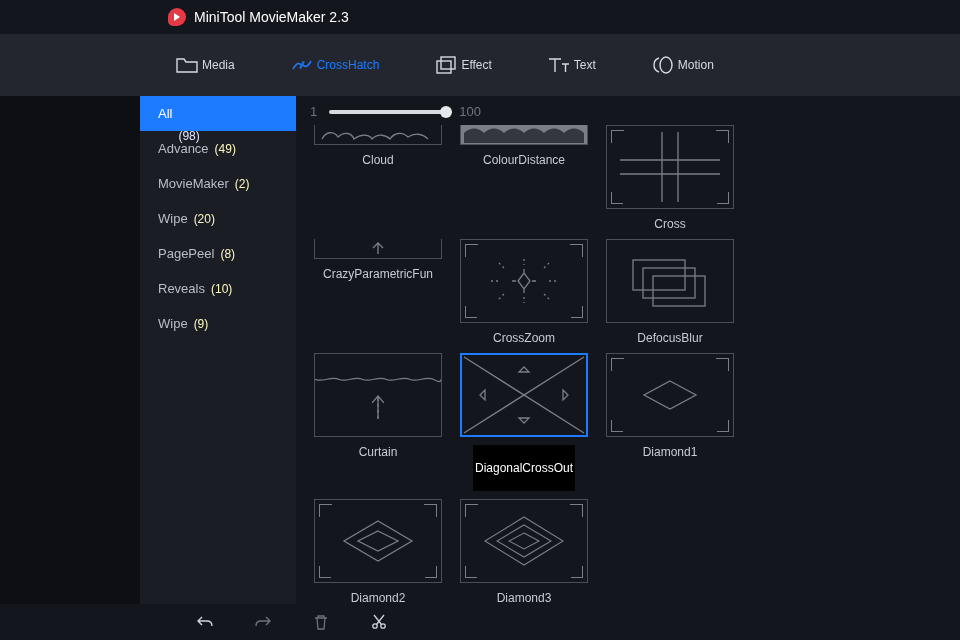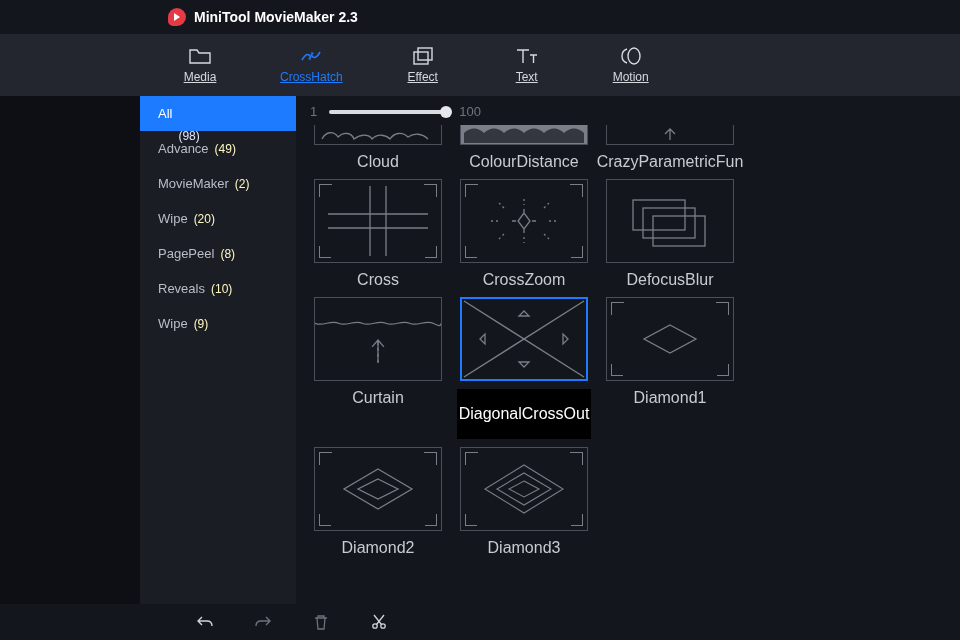--- a/index.html
+++ b/index.html
@@ -27,35 +27,34 @@
     margin-right: 8px;
   }
   .logo-icon::after {
     content: "";
     position: absolute;
     left: 6px; top: 5px;
     border-left: 6px solid #fff;
     border-top: 4px solid transparent;
     border-bottom: 4px solid transparent;
   }
-  .app-title { color: #fff; font-weight: 700; font-size: 14px; }
+  .app-title { color: #fff; font-weight: 400; font-size: 14px; }
 
   .toolbar {
     height: 62px;
     background: #23262f;
     display: flex;
     align-items: center;
     padding-left: 176px;
     gap: 56px;
   }
   .tool-item {
-    display: flex; flex-direction: column; align-items: center;
+    display: flex; align-items: center;
     color: #d6d9de; gap: 4px; cursor: pointer;
     min-width: 48px;
-    text-decoration: underline;
   }
   .tool-item.active { color: #1d7bff; }
   .tool-icon { width: 22px; height: 20px; display: flex; align-items: center; justify-content: center; }
   .tool-label { font-size: 12px; }
 
   .body {
     display: flex;
     height: 508px;
   }
   .sidebar {
@@ -114,21 +113,21 @@
   .thumb {
     width: 128px; height: 84px;
     border: 1px solid #4a4f59;
     background: #14161d;
     position: relative;
     display: flex; align-items: center; justify-content: center;
   }
   .thumb.sel { border: 2px solid #1d7bff; }
   .thumb.short { height: 20px; border-top: none; }
   .thumb.gray { background: #7a7e86; }
-  .thumb-label { margin-top: 8px; color: #c7cbd2; font-size: 16px; text-align:left; }
+  .thumb-label { margin-top: 8px; color: #c7cbd2; font-size: 12px; text-align:left; }
   .thumb-label.sel { background: #000000; color: #fff; padding: 16px 2px; }
 
   
   .corners::before, .corners::after,
   .corners .c3, .corners .c4 {
     content:""; position:absolute; width:12px; height:12px;
     border:1px solid #7a7e86;
   }
   .corners::before { top:4px; left:4px; border-right:none; border-bottom:none; }
   .corners::after  { top:4px; right:4px; border-left:none; border-bottom:none; }
@@ -255,37 +254,37 @@
       </div>
       <div class="thumb-cell">
         <div class="thumb short gray">
           <svg width="120" height="16" viewBox="0 0 120 16" fill="#34373f">
               <path d="M0 16V6c6-6 14-6 20 0 6-6 14-6 20 0 6-6 14-6 20 0 6-6 14-6 20 0 6-6 14-6 20 0 6-6 14-6 20 0v10z"></path>
             </svg>
         </div>
         <div class="thumb-label">ColourDistance</div>
       </div>
       <div class="thumb-cell">
+        <div class="thumb corners">
+          <span class="c3"></span>
+            <span class="c4"></span>
+          <svg width="100" height="70" viewBox="0 0 100 70" stroke="#7a7e86" fill="none" stroke-width="1.3">
+            <path d="M0 28h100M0 42h100M42 0v70M58 0v70"></path>
+          </svg>
+        </div>
+        <div class="thumb-label">Cross</div>
+      </div>
+
+      <div class="thumb-cell">
         <div class="thumb short">
           <svg width="30" height="14" viewBox="0 0 30 14" stroke="#7a7e86" fill="none" stroke-width="1.3">
               <path d="M15 12V2M10 6l5-5 5 5"></path>
             </svg>
         </div>
         <div class="thumb-label">CrazyParametricFun</div>
-      </div>
-
-      <div class="thumb-cell">
-        <div class="thumb corners">
-          <span class="c3"></span>
-            <span class="c4"></span>
-          <svg width="100" height="70" viewBox="0 0 100 70" stroke="#7a7e86" fill="none" stroke-width="1.3">
-            <path d="M0 28h100M0 42h100M42 0v70M58 0v70"></path>
-          </svg>
-        </div>
-        <div class="thumb-label">Cross</div>
       </div>
       <div class="thumb-cell">
         <div class="thumb corners">
           <span class="c3"></span>
             <span class="c4"></span>
           <svg width="90" height="60" viewBox="0 0 90 60" stroke="#7a7e86" fill="none" stroke-width="1.3">
             <path d="M45 22l-6 8 6 8 6-8zM45 22v-4M45 38v4M37 30h-4M53 30h4"></path>
             <path d="M20 12l6 6M70 12l-6 6M20 48l6-6M70 48l-6-6M12 30h8M70 30h8M45 8v6M45 46v6" stroke-dasharray="2 3"></path>
           </svg>
         </div>

